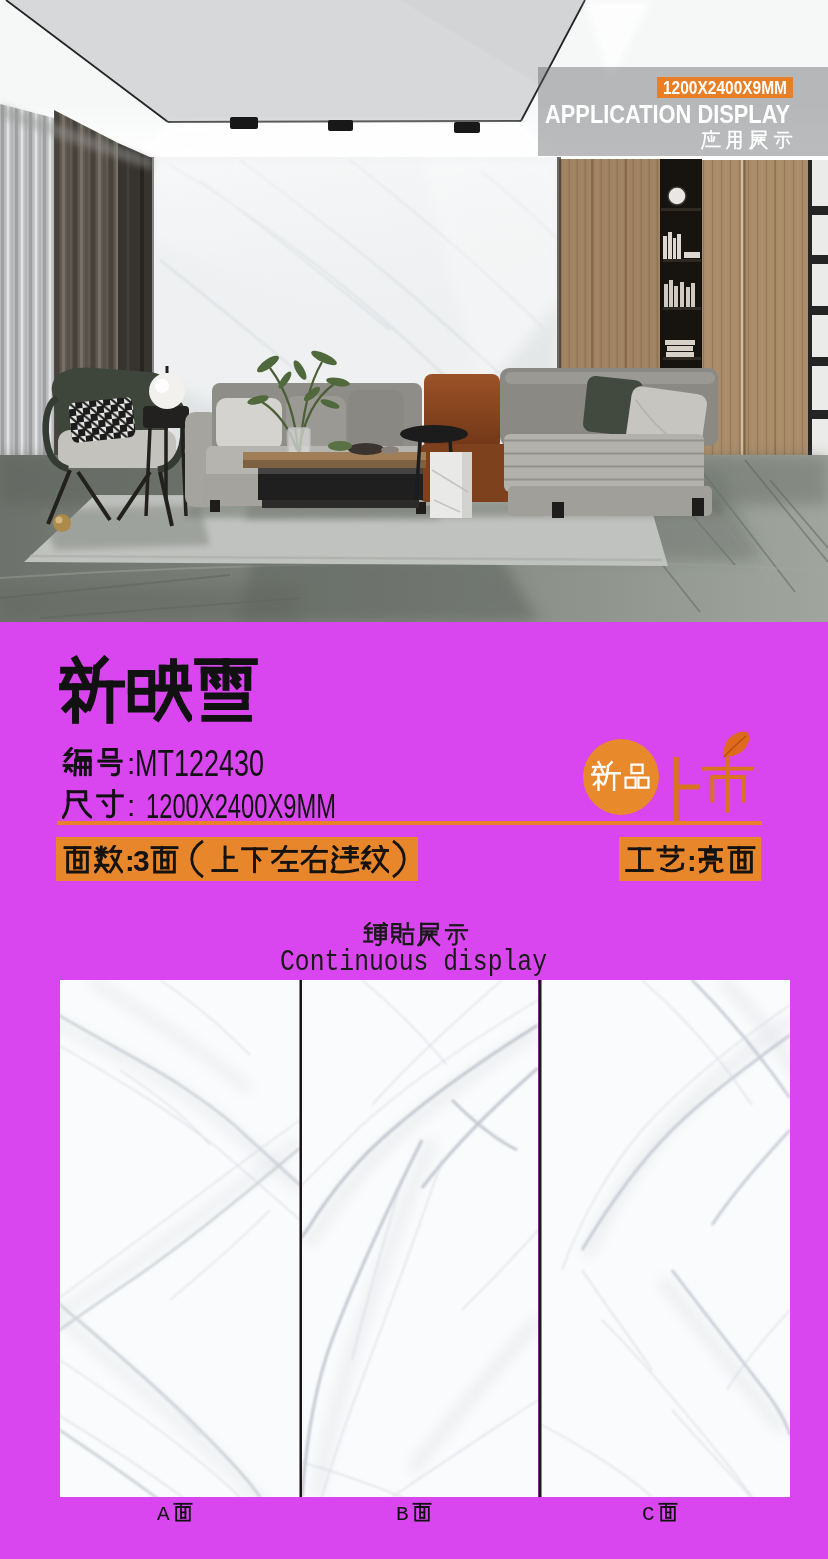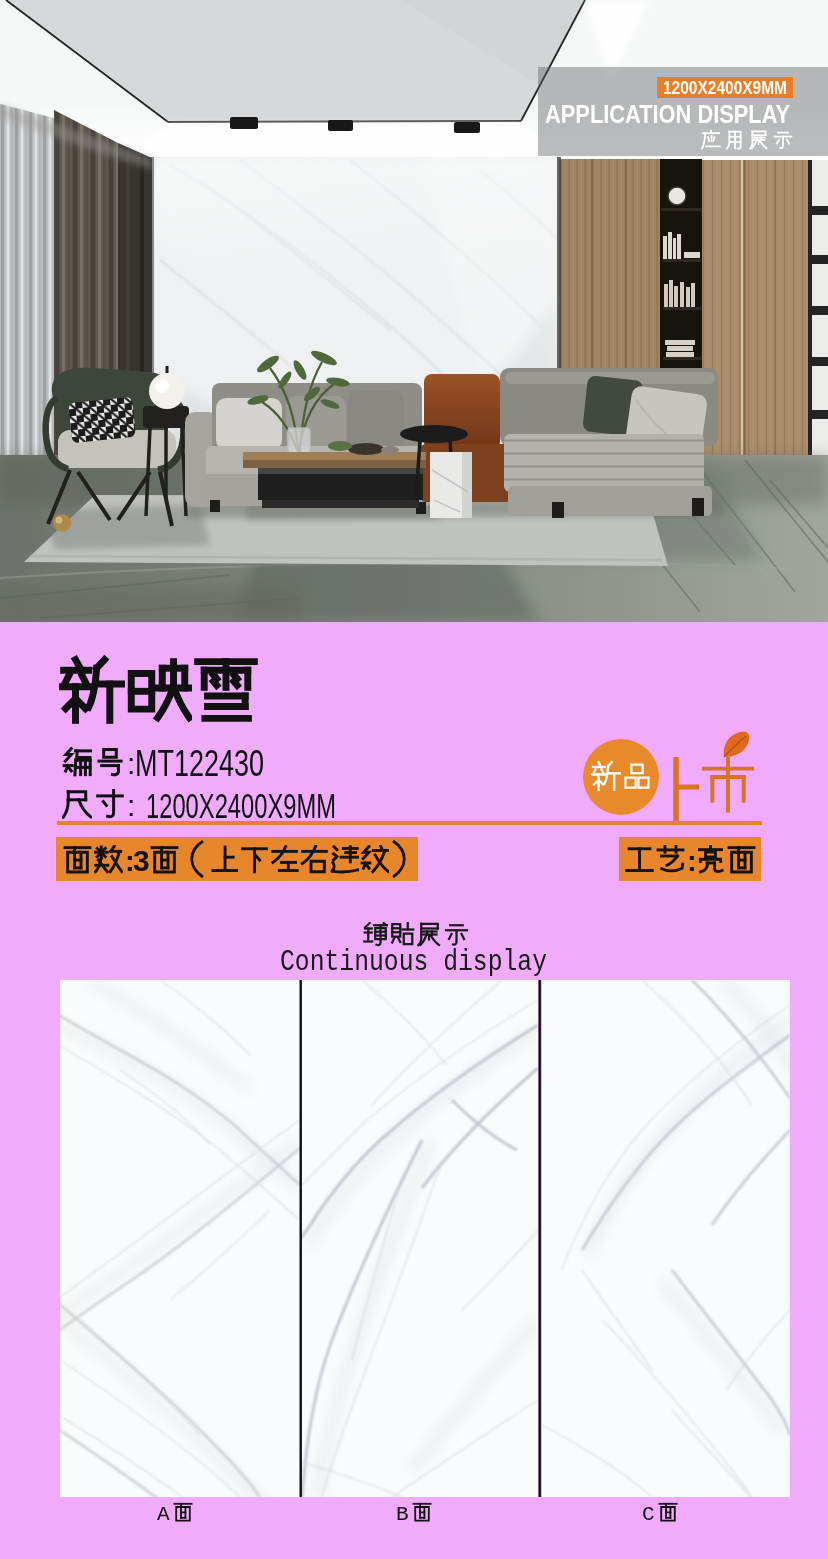--- a/index.html
+++ b/index.html
@@ -1,16 +1,16 @@
 <!DOCTYPE html>
 <html><head>
 <meta charset="utf-8">
 <style>
 html,body{margin:0;padding:0;background:#fff;}
-#page{position:relative;width:828px;height:1559px;background:#f0abfc;overflow:hidden;font-family:"Liberation Sans",sans-serif;}
+#page{position:relative;width:828px;height:1559px;background:#d946ef;overflow:hidden;font-family:"Liberation Sans",sans-serif;}
 svg .g path{fill:none;stroke:currentColor;stroke-linecap:square;stroke-linejoin:miter;}
 </style>
 </head>
 <body>
 <div id="page">
 <svg width="828" height="1559" viewBox="0 0 828 1559" xmlns="http://www.w3.org/2000/svg">
 <defs>
 <linearGradient id="floorGrad" x1="0" y1="0" x2="1" y2="0">
 <stop offset="0" stop-color="#6d726c"></stop>
           <stop offset="0.45" stop-color="#80857e"></stop>

